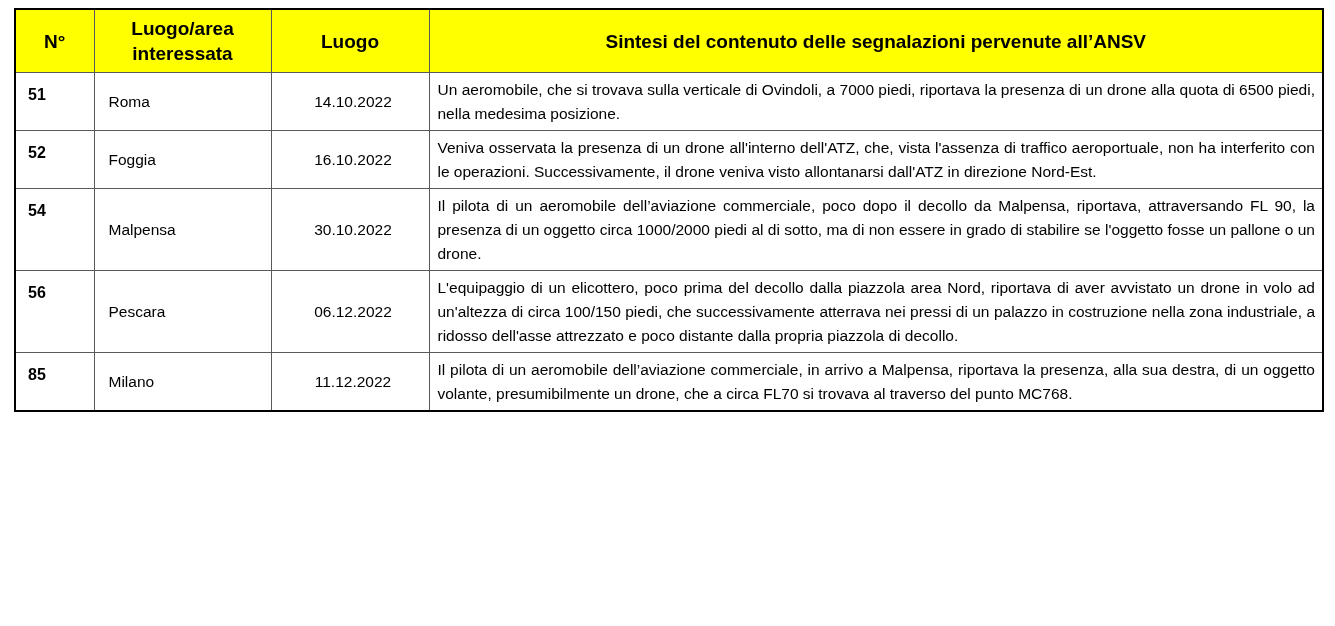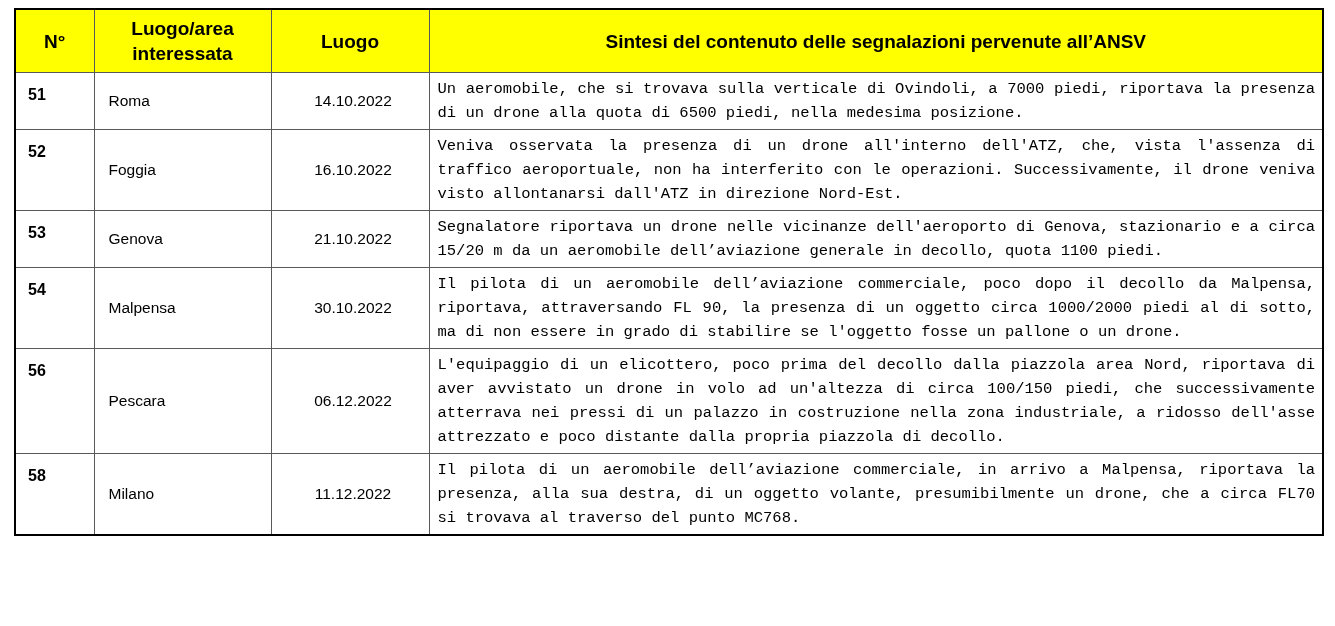--- a/index.html
+++ b/index.html
@@ -71,22 +71,22 @@
     text-align: center;
     vertical-align: middle;
     padding-left: 12px;
   }
   tbody td.cell-synth {
     text-align: justify;
     text-justify: inter-word;
     vertical-align: top;
     padding-left: 8px;
     padding-right: 7px;
+    padding-top: 5px;
     hyphens: none;
-    font-family: Liberation Mono, monospace;
   }
 </style>
 </head>
 <body>
 
 <div class="page">
   <table class="report">
     <colgroup>
       <col class="c-num">
       <col class="c-place">
@@ -108,38 +108,32 @@
         <td class="cell-date">14.10.2022</td>
         <td class="cell-synth">Un aeromobile, che si trovava sulla verticale di Ovindoli, a 7000 piedi, riportava la presenza di un drone alla quota di 6500 piedi, nella medesima posizione.</td>
       </tr>
       <tr>
         <td class="cell-num">52</td>
         <td class="cell-place">Foggia</td>
         <td class="cell-date">16.10.2022</td>
         <td class="cell-synth">Veniva osservata la presenza di un drone all'interno dell'ATZ, che, vista l'assenza di traffico aeroportuale, non ha interferito con le operazioni. Successivamente, il drone veniva visto allontanarsi dall'ATZ in direzione Nord-Est.</td>
       </tr>
       <tr>
-        <td class="cell-num">53</td>
-        <td class="cell-place">Genova</td>
-        <td class="cell-date">21.10.2022</td>
-        <td class="cell-synth">Segnalatore riportava un drone nelle vicinanze dell'aeroporto di Genova, stazionario e a circa 15/20 m da un aeromobile dell’aviazione generale in decollo, quota 1100 piedi.</td>
-      </tr>
-      <tr>
         <td class="cell-num">54</td>
         <td class="cell-place">Malpensa</td>
         <td class="cell-date">30.10.2022</td>
         <td class="cell-synth">Il pilota di un aeromobile dell’aviazione commerciale, poco dopo il decollo da Malpensa, riportava, attraversando FL 90, la presenza di un oggetto circa 1000/2000 piedi al di sotto, ma di non essere in grado di stabilire se l'oggetto fosse un pallone o un drone.</td>
       </tr>
       <tr>
         <td class="cell-num">56</td>
         <td class="cell-place">Pescara</td>
         <td class="cell-date">06.12.2022</td>
         <td class="cell-synth">L'equipaggio di un elicottero, poco prima del decollo dalla piazzola area Nord, riportava di aver avvistato un drone in volo ad un'altezza di circa 100/150 piedi, che successivamente atterrava nei pressi di un palazzo in costruzione nella zona industriale, a ridosso dell'asse attrezzato e poco distante dalla propria piazzola di decollo.</td>
       </tr>
       <tr>
-        <td class="cell-num">58</td>
+        <td class="cell-num">85</td>
         <td class="cell-place">Milano</td>
         <td class="cell-date">11.12.2022</td>
         <td class="cell-synth">Il pilota di un aeromobile dell’aviazione commerciale, in arrivo a Malpensa, riportava la presenza, alla sua destra, di un oggetto volante, presumibilmente un drone, che a circa FL70 si trovava al traverso del punto MC768.</td>
       </tr>
     </tbody>
   </table>
 </div>
 
 </body></html>

